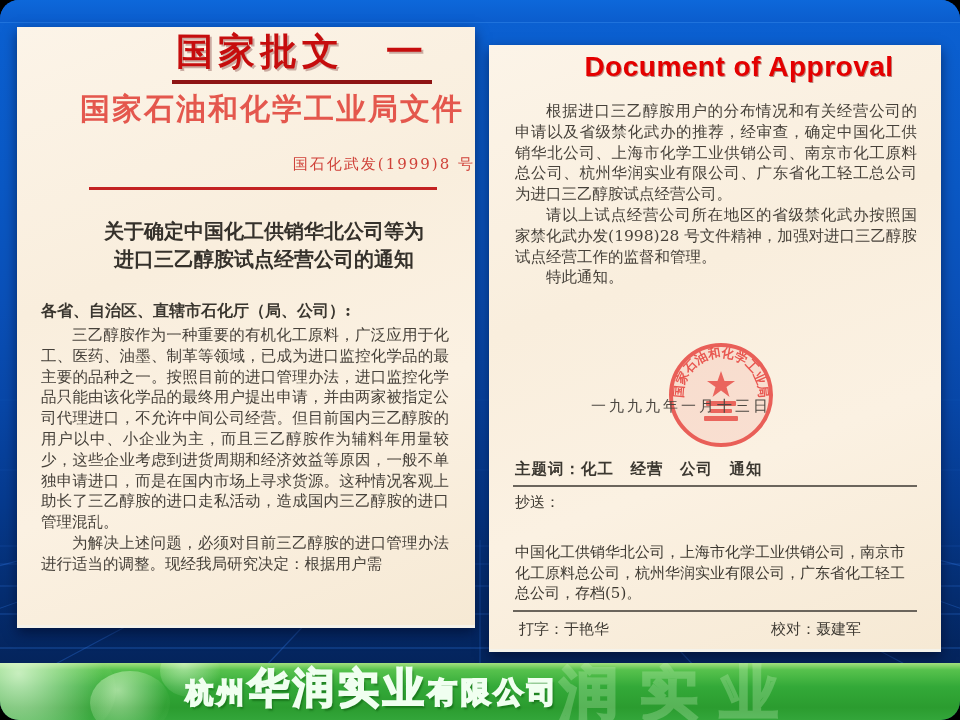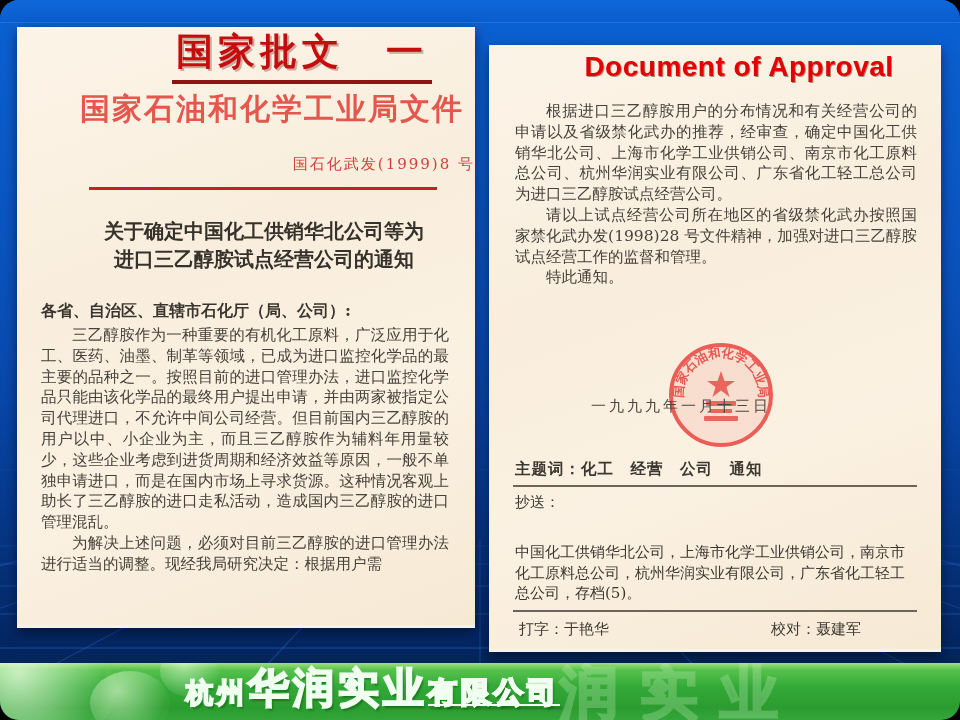--- a/index.html
+++ b/index.html
@@ -69,21 +69,21 @@
   .bubble.b2{left:90px;top:8px;width:80px;height:64px;
       background:radial-gradient(circle at 35% 30%,rgba(225,250,210,0.65),rgba(130,205,115,0.08) 72%);}
   .bubble.b3{left:160px;top:-18px;width:60px;height:52px;
       background:radial-gradient(circle at 40% 35%,rgba(235,255,225,0.55),rgba(130,205,115,0.05) 75%);}
   .logo-row{position:absolute;left:186px;top:-2px;display:flex;align-items:baseline;white-space:nowrap;}
   .logo-row span{font-weight:bold;color:rgba(225,250,215,0.45);
       -webkit-text-stroke:2px #f0fff0;letter-spacing:4px;
       text-shadow:2px 3px 2px rgba(0,70,0,0.45);}
   .logo-sm{font-size:27px;}
   .logo-lg{font-size:41px;}
-  .logo-md{font-size:29px;text-decoration:underline;}
+  .logo-md{font-size:29px;}
   .logo-en{position:absolute;left:204px;top:55px;font-size:13px;font-weight:bold;
       color:#f2fff2;letter-spacing:2px;word-spacing:16px;
       text-shadow:1px 1px 1px rgba(0,60,0,0.6);white-space:nowrap;}
   .banner-ghost{position:absolute;left:560px;top:-8px;font-size:58px;font-weight:bold;
       color:transparent;-webkit-text-stroke:2.5px rgba(205,240,195,0.28);
       letter-spacing:22px;white-space:nowrap;}
 </style>
 </head>
 <body>
 

